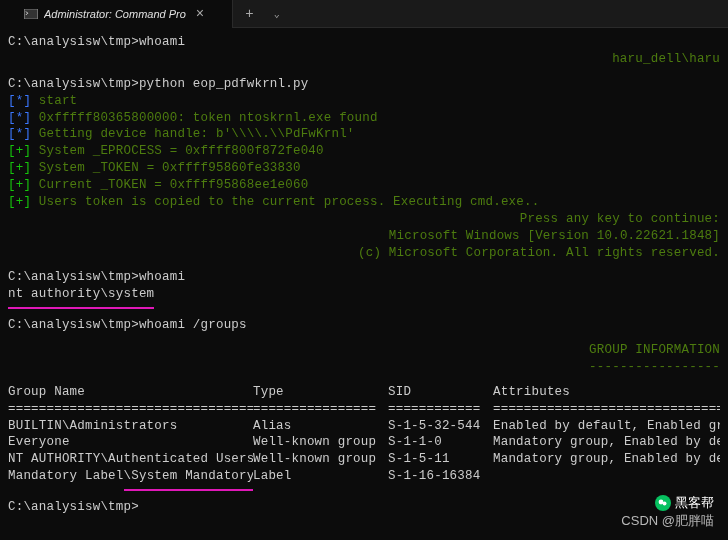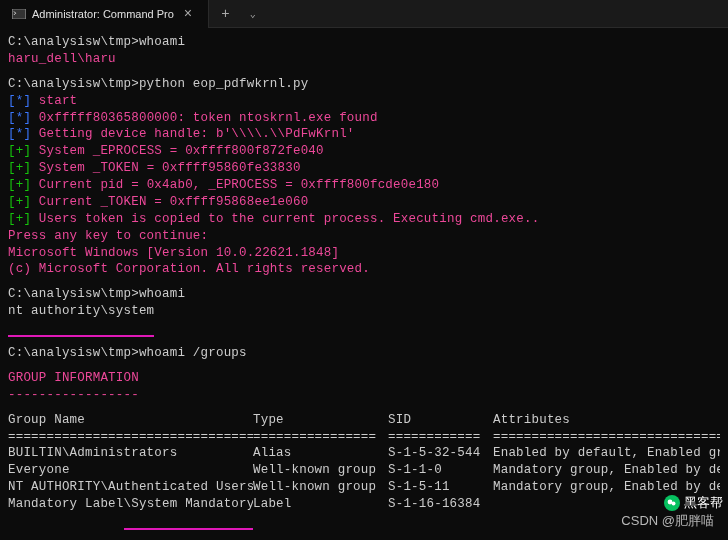--- a/index.html
+++ b/index.html
@@ -18,24 +18,25 @@
       height: 28px;
       display: flex;
       align-items: center;
       border-bottom: 1px solid #2a2a2a;
     }
     .tab {
       background: #0c0c0c;
       height: 28px;
       display: flex;
       align-items: center;
-      padding: 0 12px;
+      padding: 0 24px;
       gap: 6px;
       min-width: 170px;
       border-right: 1px solid #2a2a2a;
+      font-style: italic;
     }
     .tab-icon {
       width: 14px;
       height: 14px;
       display: inline-flex;
       align-items: center;
       justify-content: center;
     }
     .tab-icon svg { width: 14px; height: 10px; }
     .tab-title {
@@ -64,37 +65,37 @@
       font-size: 10px;
       cursor: pointer;
     }
     .terminal {
       padding: 6px 8px;
       line-height: 1.35;
       letter-spacing: 0.2px;
     }
     .line { white-space: pre; }
     .prompt { color: #cccccc; }
-    .out { color: #ec4899; }
+    .out { color: #4d7c0f; text-align: right; }
     .blue { color: #3b78ff; }
     .green { color: #16c60c; }
     .underline-magenta {
       border-bottom: 2px solid #e018b8;
       display: inline-block;
-      padding-bottom: 15px;
+      padding-bottom: 4px;
     }
     .blank { height: 8px; }
     .group-row { display: flex; }
     .col-name  { width: 245px; white-space: pre; overflow: hidden; }
     .col-type  { width: 135px; white-space: pre; overflow: hidden; }
     .col-sid   { width: 105px; white-space: pre; overflow: hidden; }
     .col-attr  { flex: 1; white-space: pre; overflow: hidden; }
     .watermark1 {
       position: absolute;
-      right: 5px;
+      right: 14px;
       bottom: 28px;
       font-family: Liberation Mono, monospace;
       font-size: 13px;
       color: #ffffff;
       display: flex;
       align-items: center;
       gap: 4px;
     }
     .wm-dot {
       width: 16px; height: 16px;
@@ -135,21 +136,20 @@
 <div class="terminal">
   <div class="line prompt">C:\analysisw\tmp&gt;whoami</div>
   <div class="line out">haru_dell\haru</div>
   <div class="blank"></div>
   <div class="line prompt">C:\analysisw\tmp&gt;python eop_pdfwkrnl.py</div>
   <div class="line"><span class="blue">[*]</span><span class="out"> start</span></div>
   <div class="line"><span class="blue">[*]</span><span class="out"> 0xfffff80365800000: token ntoskrnl.exe found</span></div>
   <div class="line"><span class="blue">[*]</span><span class="out"> Getting device handle: b'\\\\.\\PdFwKrnl'</span></div>
   <div class="line"><span class="green">[+]</span><span class="out"> System _EPROCESS = 0xffff800f872fe040</span></div>
   <div class="line"><span class="green">[+]</span><span class="out"> System _TOKEN = 0xffff95860fe33830</span></div>
-  <div class="line"><span class="green">[+]</span><span class="out"> Current pid = 0x4ab0, _EPROCESS = 0xffff800fcde0e180</span></div>
   <div class="line"><span class="green">[+]</span><span class="out"> Current _TOKEN = 0xffff95868ee1e060</span></div>
   <div class="line"><span class="green">[+]</span><span class="out"> Users token is copied to the current process. Executing cmd.exe..</span></div>
   <div class="line out">Press any key to continue:</div>
   <div class="line out">Microsoft Windows [Version 10.0.22621.1848]</div>
   <div class="line out">(c) Microsoft Corporation. All rights reserved.</div>
   <div class="blank"></div>
   <div class="line prompt">C:\analysisw\tmp&gt;whoami</div>
   <div class="line"><span class="underline-magenta">nt authority\system</span></div>
   <div class="blank"></div>
   <div class="line prompt">C:\analysisw\tmp&gt;whoami /groups</div>

